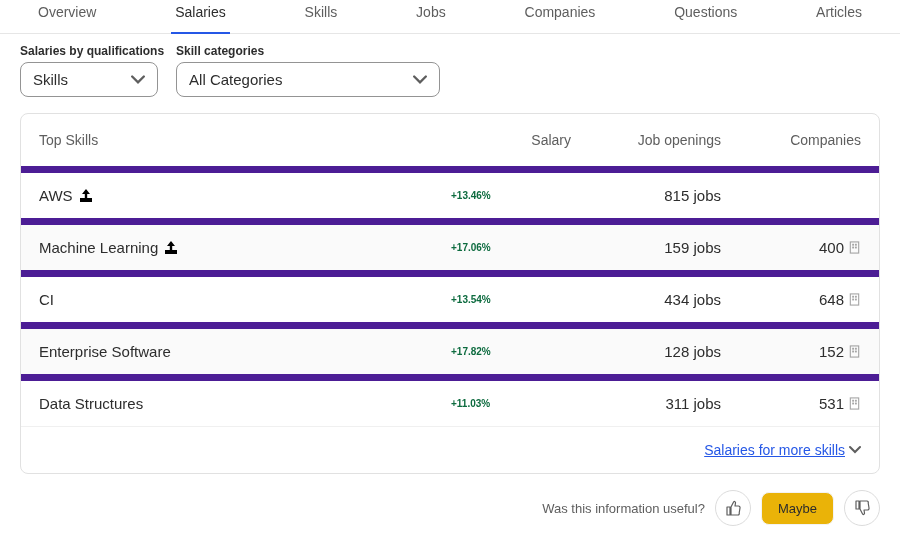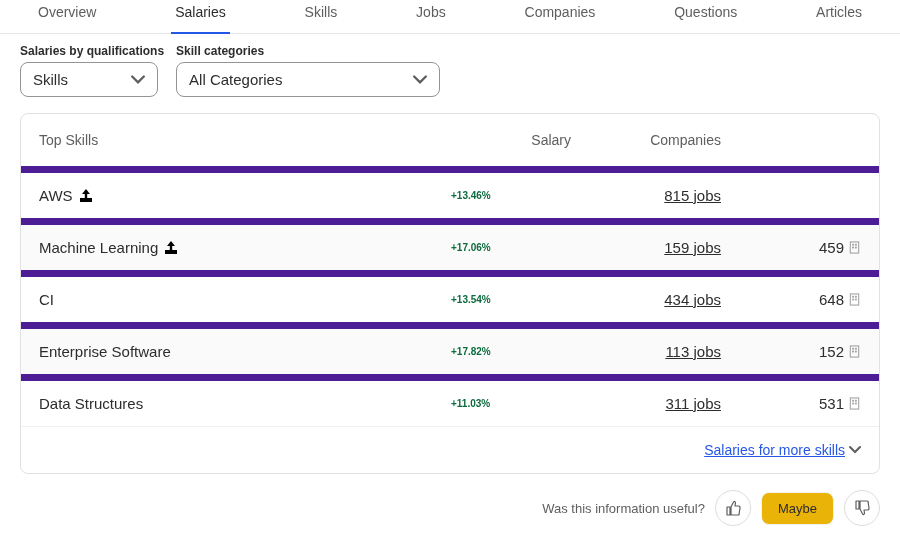--- a/index.html
+++ b/index.html
@@ -70,21 +70,21 @@
     align-items:center;
     padding:14px 18px;
   }
   .thead { padding-top:18px; padding-bottom:18px; }
   .thead .col { font-size:14px; color:#5e5e5e; font-weight:400; }
   .col-salary, .col-jobs, .col-companies { text-align:right; }
   .trow { border-top:7px solid #4c1d95; }
   .trow:nth-child(even) { background:#fafafa; }
   .trow .skill { font-size:15px; color:#2d2d2d; display:flex; align-items:center; gap:6px; }
   .trow .salary { font-size:10px; font-weight:700; color:#0d6b3f; }
-  .trow .jobs { font-size:15px; color:#2d2d2d; text-align:right;text-decoration:underline; }
+  .trow .jobs { font-size:15px; color:#2d2d2d; text-align:right; }
   .trow .companies { font-size:15px; color:#2d2d2d; text-align:right; display:flex; align-items:center; justify-content:flex-end; gap:4px; }
   .building-icon { width:13px; height:13px; opacity:0.55; flex-shrink:0; }
   .rise-icon { width:14px; height:14px; }
   .expand-row {
     padding:14px 18px;
     text-align:right;
     border-top:1px solid #f0f0f0;
   }
   .expand-link {
     color:#2557e6;
@@ -182,20 +182,21 @@
           <use href="#chev-down"></use>
         </svg>
     </div>
   </div>
 </div>
 
 <div class="card">
   <div class="thead">
     <div class="col">Top Skills</div>
     <div class="col col-salary">Salary</div>
+    <div class="col col-jobs">Job openings</div>
     <div class="col col-companies">Companies</div>
   </div>
   <div id="tbody">
       <div class="trow">
         <div class="skill">
           <span>AWS</span>
           <svg class="rise-icon" viewBox="0 0 14 14">
             <use href="#rise"></use>
           </svg>
         </div>
@@ -205,21 +206,21 @@
       <div class="trow">
         <div class="skill">
           <span>Machine Learning</span>
           <svg class="rise-icon" viewBox="0 0 14 14">
             <use href="#rise"></use>
           </svg>
         </div>
         <div class="salary">+17.06%</div>
         <div class="jobs">159 jobs</div>
         <div class="companies">
-          <span>459</span>
+          <span>400</span>
           <svg class="building-icon" viewBox="0 0 12 14">
             <use href="#building"></use>
           </svg>
         </div>
       </div>
       <div class="trow">
         <div class="skill">
           <span>CI</span>
         </div>
         <div class="salary">+13.54%</div>
@@ -229,21 +230,21 @@
           <svg class="building-icon" viewBox="0 0 12 14">
             <use href="#building"></use>
           </svg>
         </div>
       </div>
       <div class="trow">
         <div class="skill">
           <span>Enterprise Software</span>
         </div>
         <div class="salary">+17.82%</div>
-        <div class="jobs">113 jobs</div>
+        <div class="jobs">128 jobs</div>
         <div class="companies">
           <span>152</span>
           <svg class="building-icon" viewBox="0 0 12 14">
             <use href="#building"></use>
           </svg>
         </div>
       </div>
       <div class="trow">
         <div class="skill">
           <span>Data Structures</span>

